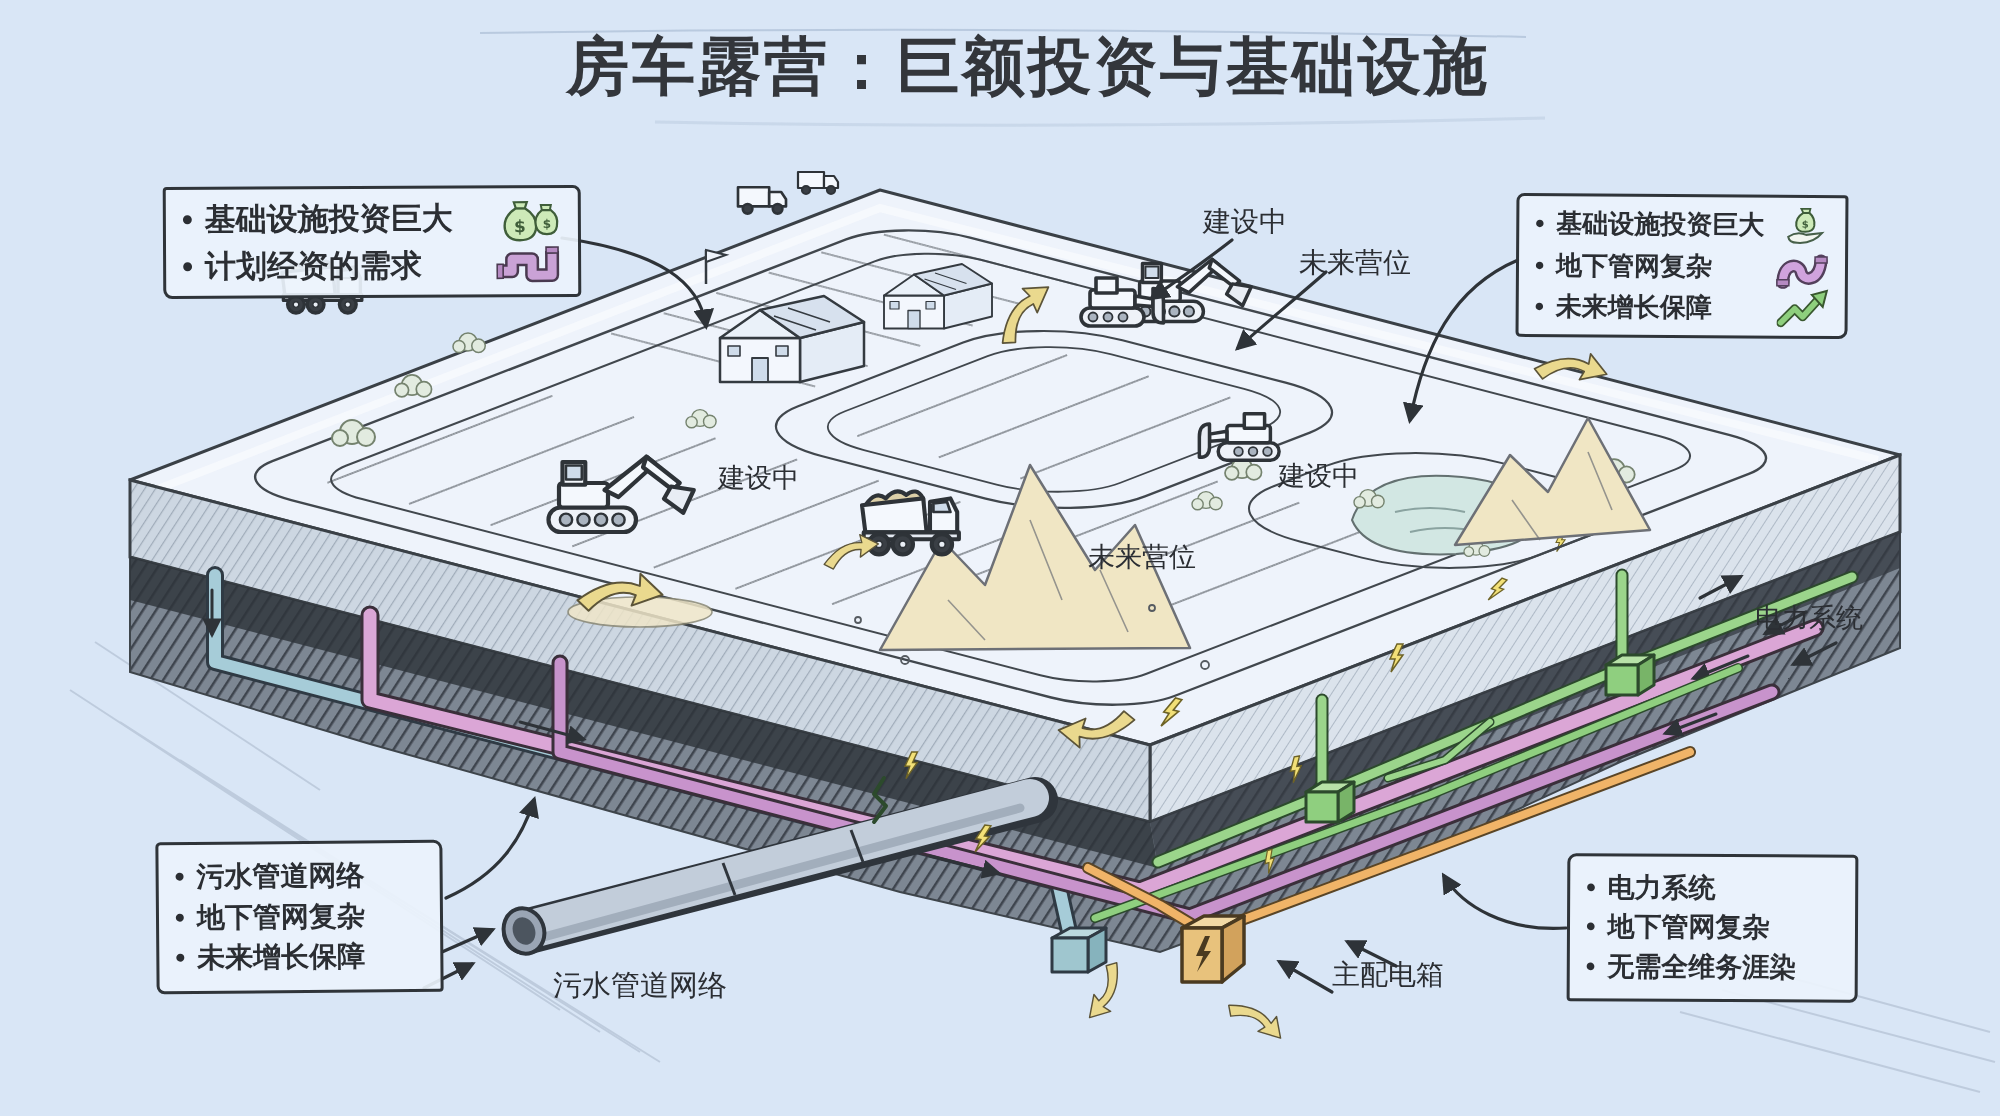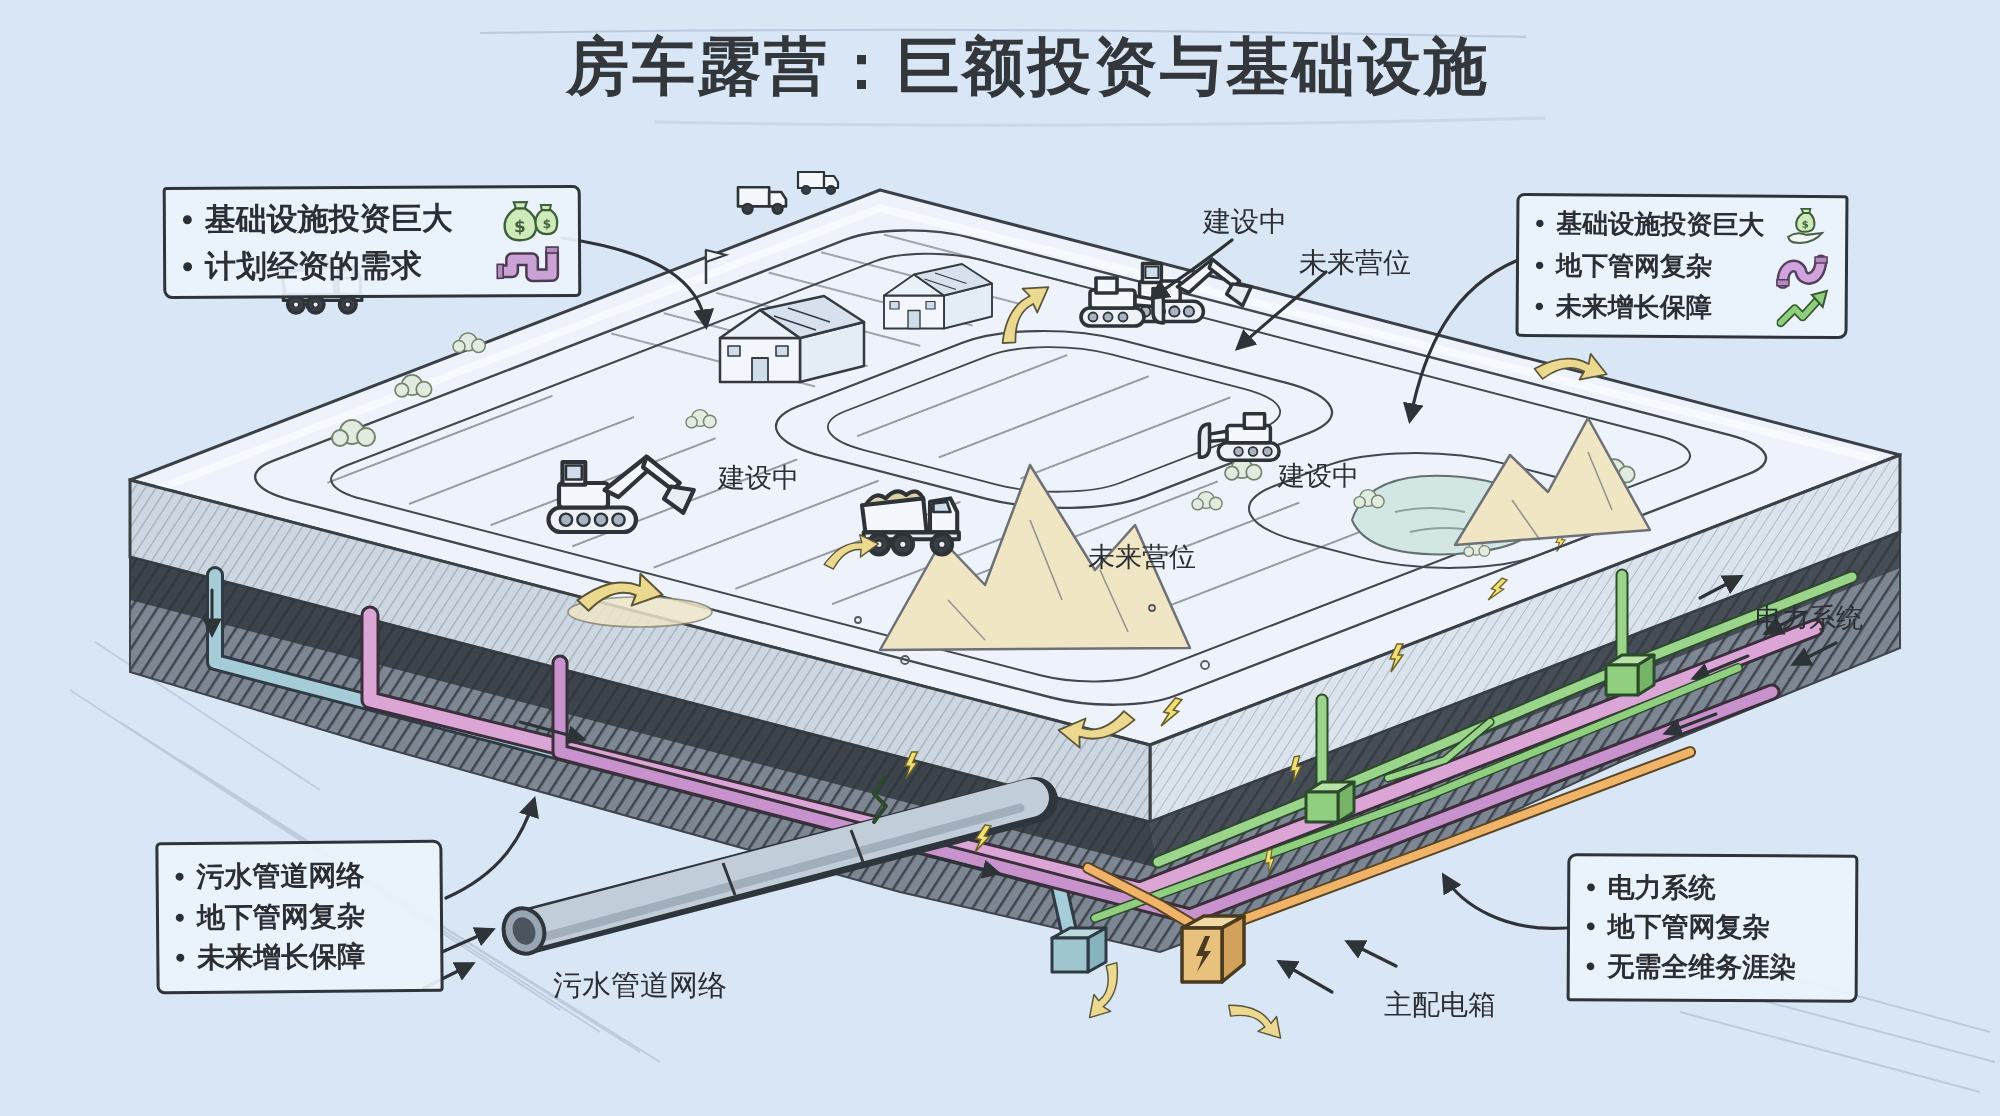--- a/index.html
+++ b/index.html
@@ -424,15 +424,15 @@
   </div>
 </div>
 
 <div class="lbl lbl-m" style="left:1203px;top:203px;">建设中</div>
 <div class="lbl lbl-m" style="left:1299px;top:244px;">未来营位</div>
 <div class="lbl lbl-s" style="left:718px;top:460px;">建设中</div>
 <div class="lbl lbl-s" style="left:1088px;top:539px;">未来营位</div>
 <div class="lbl lbl-s" style="left:1278px;top:458px;">建设中</div>
 <div class="lbl lbl-s" style="left:1755px;top:600px;">电力系统</div>
 <div class="lbl lbl-l" style="left:553px;top:966px;">污水管道网络</div>
-<div class="lbl lbl-m" style="left:1384px;top:956px;margin-top:30px;">主配电箱</div>
+<div class="lbl lbl-m" style="left:1332px;top:956px;">主配电箱</div>
 
 </div>
 
 </body></html>

